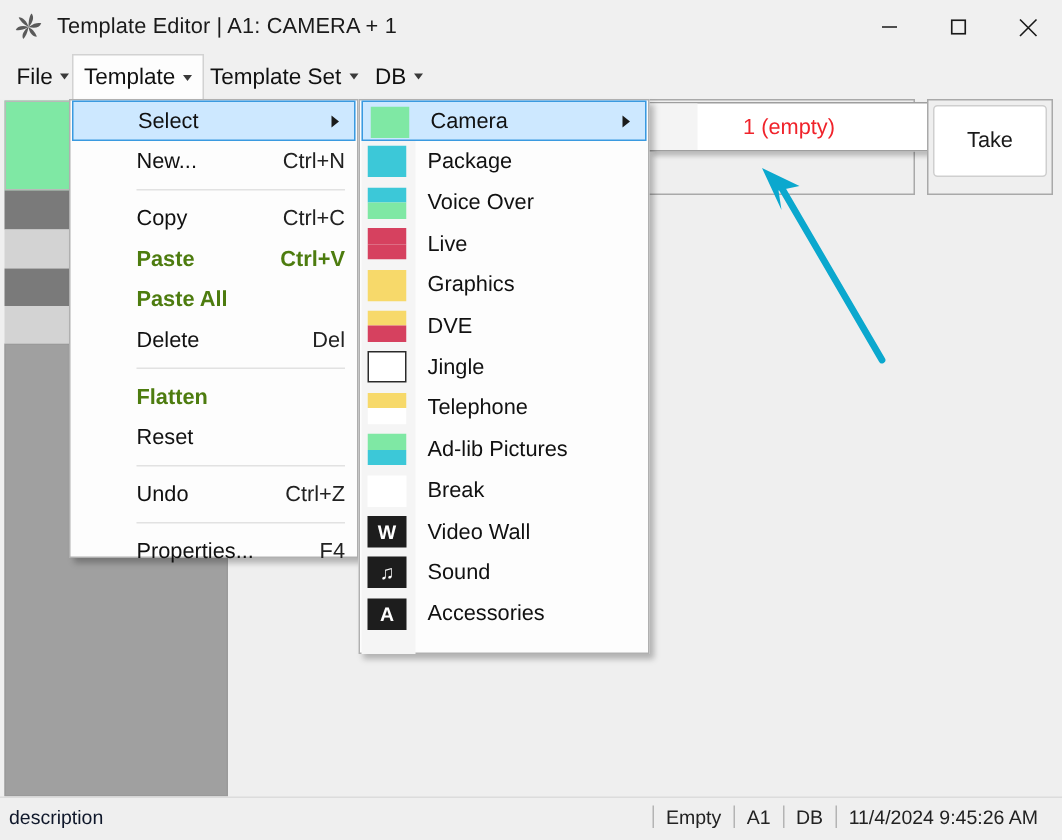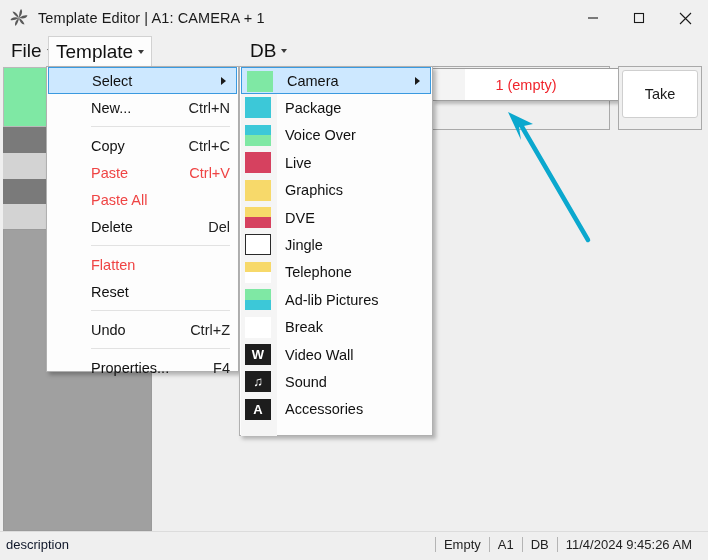--- a/index.html
+++ b/index.html
@@ -19,21 +19,21 @@
     font-size:14.5px;color:#1a1a1a;white-space:nowrap;letter-spacing:0.1px;
   }
   .wbtns{position:absolute;right:0;top:0;height:36px;display:flex;}
   .wbtn{width:46px;height:36px;display:flex;align-items:center;justify-content:center;}
   .wbtn svg{display:block;}
 
   
   .menubar{position:absolute;left:0;top:36px;width:708px;height:30px;background:#f0f0f0;}
   .mbitem{
     position:absolute;top:0;height:30px;display:flex;align-items:center;
-    padding:0 7px;font-size:19px;color:#111;box-sizing:border-box;cursor:default;
+    padding:0 7px;font-size:15px;color:#111;box-sizing:border-box;cursor:default;
     white-space:nowrap;
   }
   .mbitem .cap{margin-right:5px;}
   .mbitem.open{
     background:#fdfdfd;
     border-left:1px solid #d2d2d2;border-top:1px solid #d2d2d2;border-right:1px solid #d2d2d2;
     border-bottom:none;
   }
   .caret{width:0;height:0;border-left:3.5px solid transparent;border-right:3.5px solid transparent;border-top:4px solid #3a3a3a;}
 
@@ -80,21 +80,21 @@
     position:absolute;background:#fdfdfd;border:1px solid #b0b0b0;box-sizing:border-box;
     box-shadow:3px 3px 4px rgba(0,0,0,0.26);
   }
   .menu-template{left:46px;top:66px;width:193px;height:306px;}
   .mi{
     position:relative;height:27px;display:flex;align-items:center;
     font-size:14.5px;color:#111;box-sizing:border-box;cursor:default;white-space:nowrap;
   }
   .mi .txt{position:absolute;left:44px;}
   .mi .acc{position:absolute;right:8px;color:#222;}
-  .mi.dis .txt,.mi.dis .acc{color:#ef4444;}
+  .mi.dis .txt,.mi.dis .acc{color:#4d7c0f;font-weight:bold;}
   .mi.hl{
     background:#cde8ff;border:1px solid #3a9ae0;box-sizing:border-box;
     margin:0 1px;height:27px;
   }
   .mi.hl .txt{left:43px;}
   .sep{height:1px;background:#e2e2e2;margin:5px 8px 5px 44px;}
   .subarrow{position:absolute;right:10px;width:0;height:0;
     border-top:4.5px solid transparent;border-bottom:4.5px solid transparent;border-left:5.5px solid #1b1b1b;}
 
   
@@ -168,20 +168,24 @@
 
   <div class="menubar">
     <div class="mbitem" style="left:4px;">
       <span class="cap">File</span>
       <span class="caret"></span>
     </div>
     <div class="mbitem open" style="left:48px;">
       <span class="cap">Template</span>
       <span class="caret"></span>
     </div>
+    <div class="mbitem" style="left:133px;">
+      <span class="cap">Template Set</span>
+      <span class="caret"></span>
+    </div>
     <div class="mbitem" style="left:243px;">
       <span class="cap">DB</span>
       <span class="caret"></span>
     </div>
   </div>
 
   <div class="leftcol">
     <div class="swatch-green"></div>
     <div class="row-dark"></div>
     <div class="row-light"></div>

